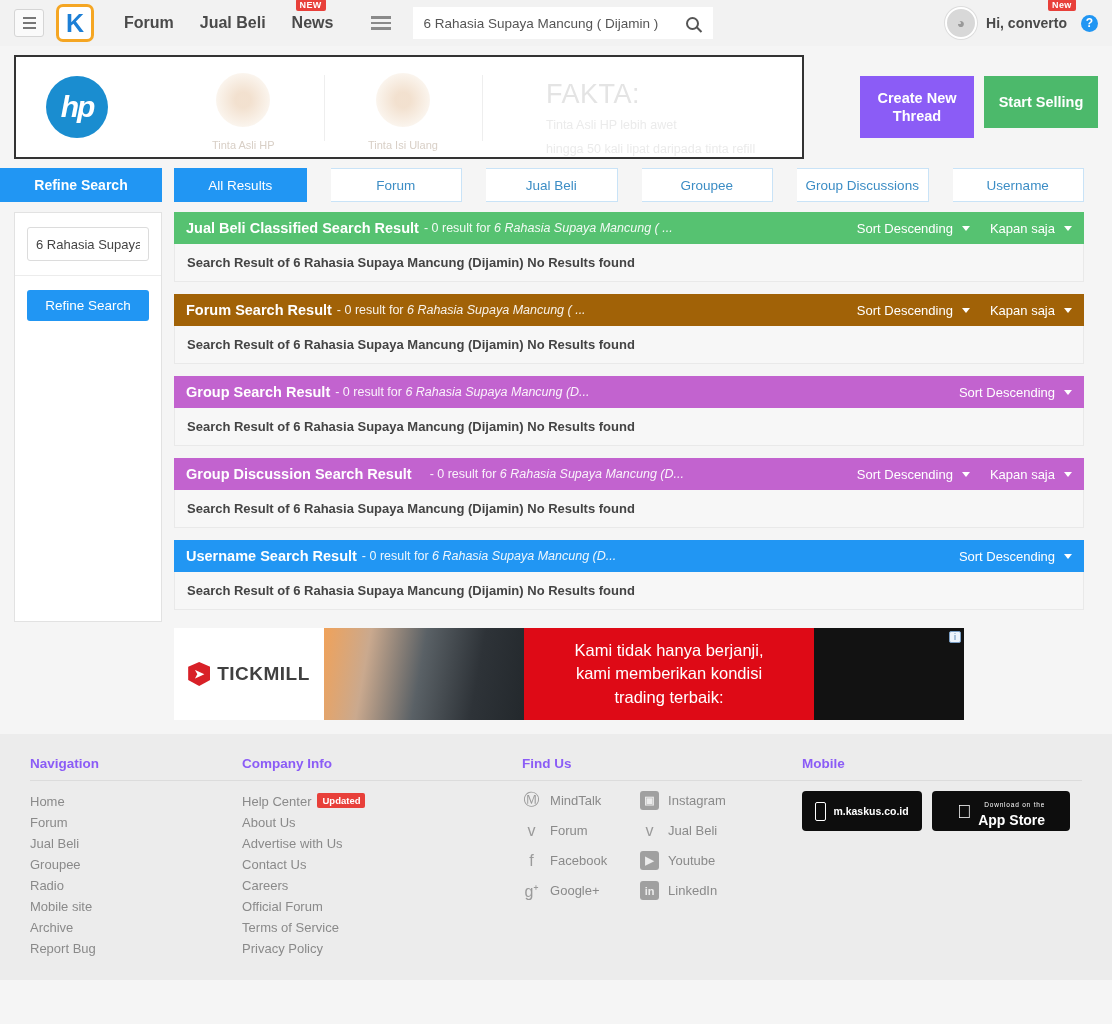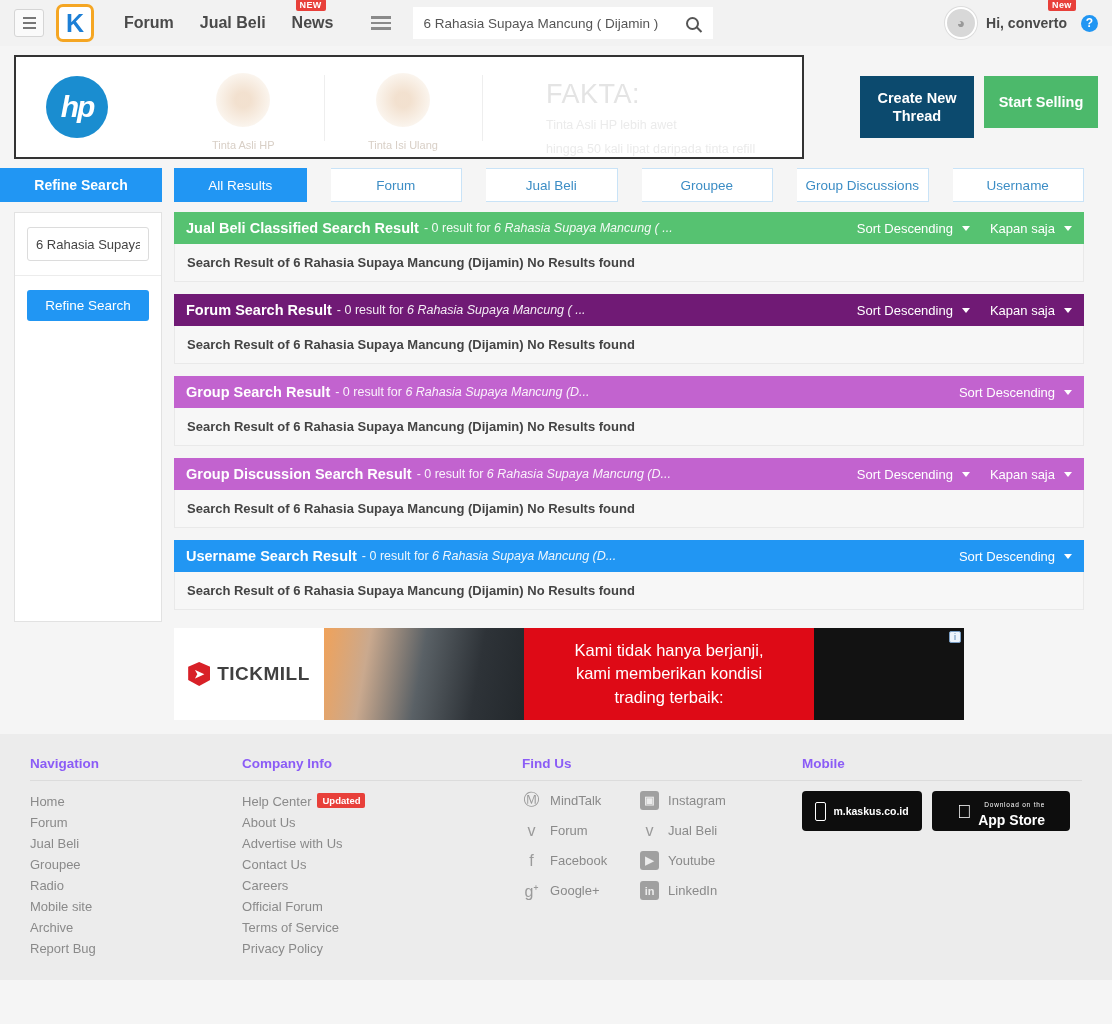--- a/index.html
+++ b/index.html
@@ -106,21 +106,21 @@
   .divider-v { position: absolute; width: 1px; height: 66px; background: #eee; top: 18px; }
   .fakta { position: absolute; left: 530px; top: 22px; }
   .fakta-t { font-size: 27px; color: #e4e4e4; letter-spacing: .5px; }
   .fakta-s { font-size: 12.5px; color: #ebebeb; line-height: 1.45; margin-top: 6px; }
   .btn-group { margin-left: auto; display: flex; gap: 10px; }
   .btn {
     border: none; color: #fff; font-weight: bold; font-size: 14.5px;
     cursor: pointer; font-family: "Liberation Sans", sans-serif;
     line-height: 1.25; text-align: center;
   }
-  .btn-thread { background: #0c4a6e; width: 114px; height: 62px; }
+  .btn-thread { background: #8b5cf6; width: 114px; height: 62px; }
   .btn-sell { background: #4cb96b; width: 114px; height: 52px; }
 
   
   .tabs-row { display: flex; height: 34px; padding-left: 0; }
   .refine-tab {
     width: 162px; background: #2196f3; color: #fff;
     font-size: 14px; font-weight: bold;
     display: flex; align-items: center; justify-content: center; cursor: pointer;
   }
   .tabs { display: flex; margin-left: 12px; flex: 1; max-width: 910px; gap: 24px; }
@@ -366,21 +366,21 @@
             </div>
             <div class="ctl">
               <span>Kapan saja</span>
               <span class="caret"></span>
             </div>
           </div>
         </div>
         <div class="rbody">Search Result of 6 Rahasia Supaya Mancung (Dijamin) No Results found</div>
       </div>
       <div class="rblock">
-        <div class="rhead" style="background: #701a75; align-items: center;">
+        <div class="rhead" style="background: #a16207; align-items: center;">
           <span class="rtitle">Forum Search Result</span>
           <span class="rsub">- 0 result for <em>6 Rahasia Supaya Mancung ( ...</em></span>
           <div class="rctrl">
             <div class="ctl">
               <span>Sort Descending</span>
               <span class="caret"></span>
             </div>
             <div class="ctl">
               <span>Kapan saja</span>
               <span class="caret"></span>
@@ -396,21 +396,21 @@
           <div class="rctrl">
             <div class="ctl">
               <span>Sort Descending</span>
               <span class="caret"></span>
             </div>
           </div>
         </div>
         <div class="rbody">Search Result of 6 Rahasia Supaya Mancung (Dijamin) No Results found</div>
       </div>
       <div class="rblock">
-        <div class="rhead" style="background: rgb(194, 99, 207);">
+        <div class="rhead" style="background: rgb(194, 99, 207); gap: 13px;">
           <span class="rtitle">Group Discussion Search Result</span>
           <span class="rsub">- 0 result for <em>6 Rahasia Supaya Mancung (D...</em></span>
           <div class="rctrl">
             <div class="ctl">
               <span>Sort Descending</span>
               <span class="caret"></span>
             </div>
             <div class="ctl">
               <span>Kapan saja</span>
               <span class="caret"></span>

